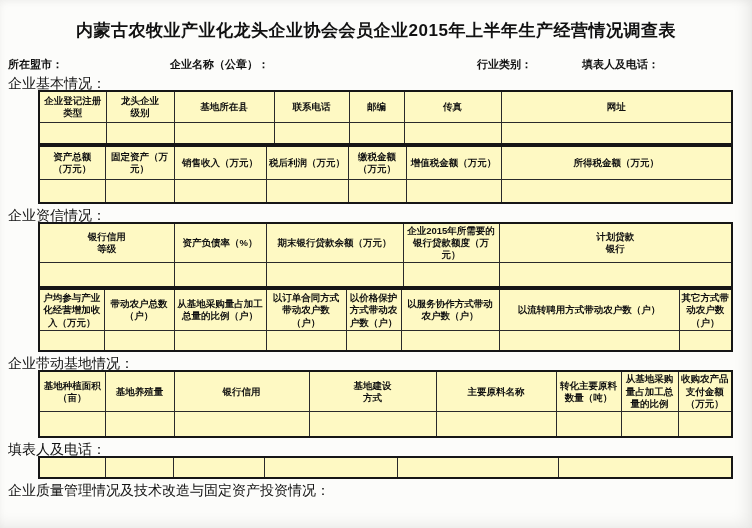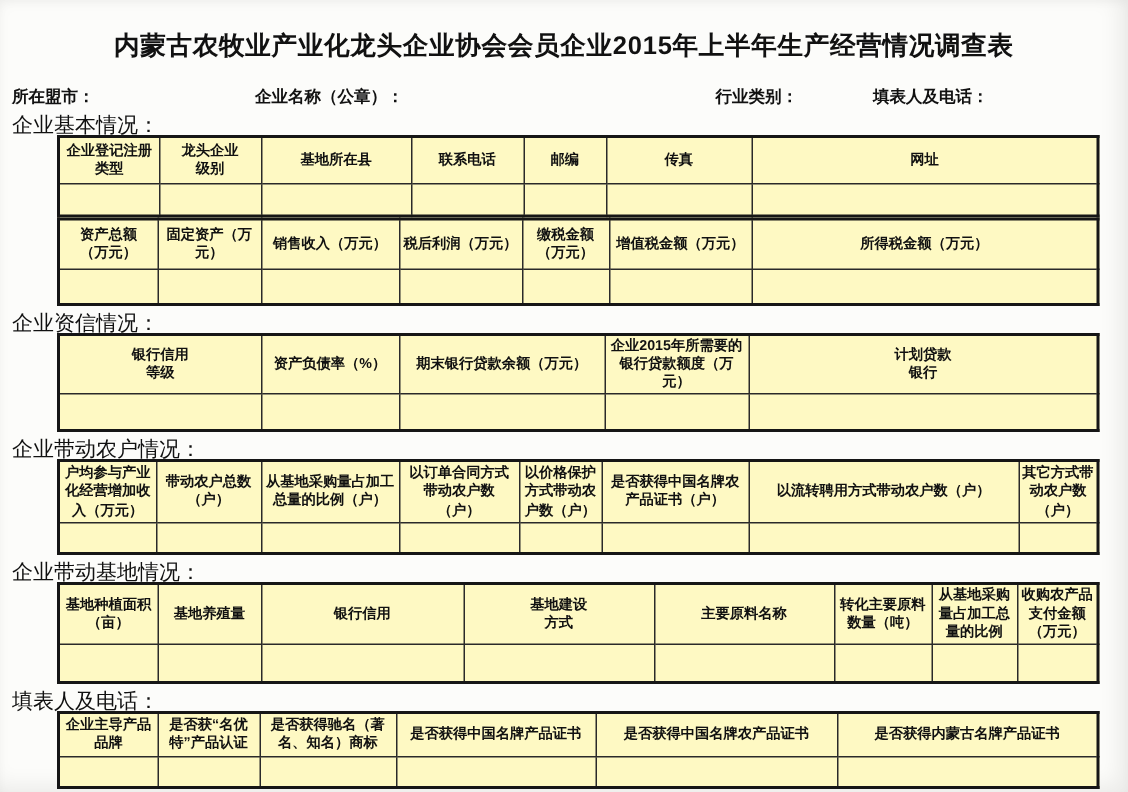--- a/index.html
+++ b/index.html
@@ -172,40 +172,39 @@
     <tr class="dat">
       <td></td>
           <td></td>
       <td></td>
           <td></td>
       <td></td>
     </tr>
   </tbody>
     </table>
 
-  <div class="sec-label">企业带动农户情况：</div>
   <table class="t t4">
     <colgroup>
       <col style="width:65px">
         <col style="width:70px">
         <col style="width:92px">
         <col style="width:80px">
       <col style="width:55px">
         <col style="width:98px">
         <col style="width:180px">
         <col style="width:53px">
     </colgroup>
     <tbody>
         <tr class="hdr">
       <td class="th">户均参与产业化经营增加收入（万元）</td>
       <td class="th">带动农户总数（户）</td>
       <td class="th">从基地采购量占加工总量的比例（户）</td>
       <td class="th">以订单合同方式带动农户数（户）</td>
       <td class="th">以价格保护方式带动农户数（户）</td>
-      <td class="th">是否获得中国名牌农产品证书（户）</td>
+      <td class="th">以服务协作方式带动农户数（户）</td>
       <td class="th">以流转聘用方式带动农户数（户）</td>
       <td class="th">其它方式带动农户数（户）</td>
     </tr>
     <tr class="dat">
       <td></td>
           <td></td>
       <td></td>
           <td></td>
       <td></td>
           <td></td>
@@ -259,28 +258,20 @@
   <table class="t t6">
     <colgroup>
       <col style="width:66px">
         <col style="width:68px">
         <col style="width:91px">
         <col style="width:133px">
       <col style="width:161px">
         <col style="width:174px">
     </colgroup>
     <tbody>
-        <tr class="hdr">
-      <td class="th">企业主导产品品牌</td>
-      <td class="th">是否获“名优特”产品认证</td>
-      <td class="th">是否获得驰名（著名、知名）商标</td>
-      <td class="th">是否获得中国名牌产品证书</td>
-      <td class="th">是否获得中国名牌农产品证书</td>
-      <td class="th">是否获得内蒙古名牌产品证书</td>
-    </tr>
     <tr class="dat">
       <td></td>
           <td></td>
       <td></td>
           <td></td>
       <td></td>
           <td></td>
     </tr>
   </tbody>
     </table>

